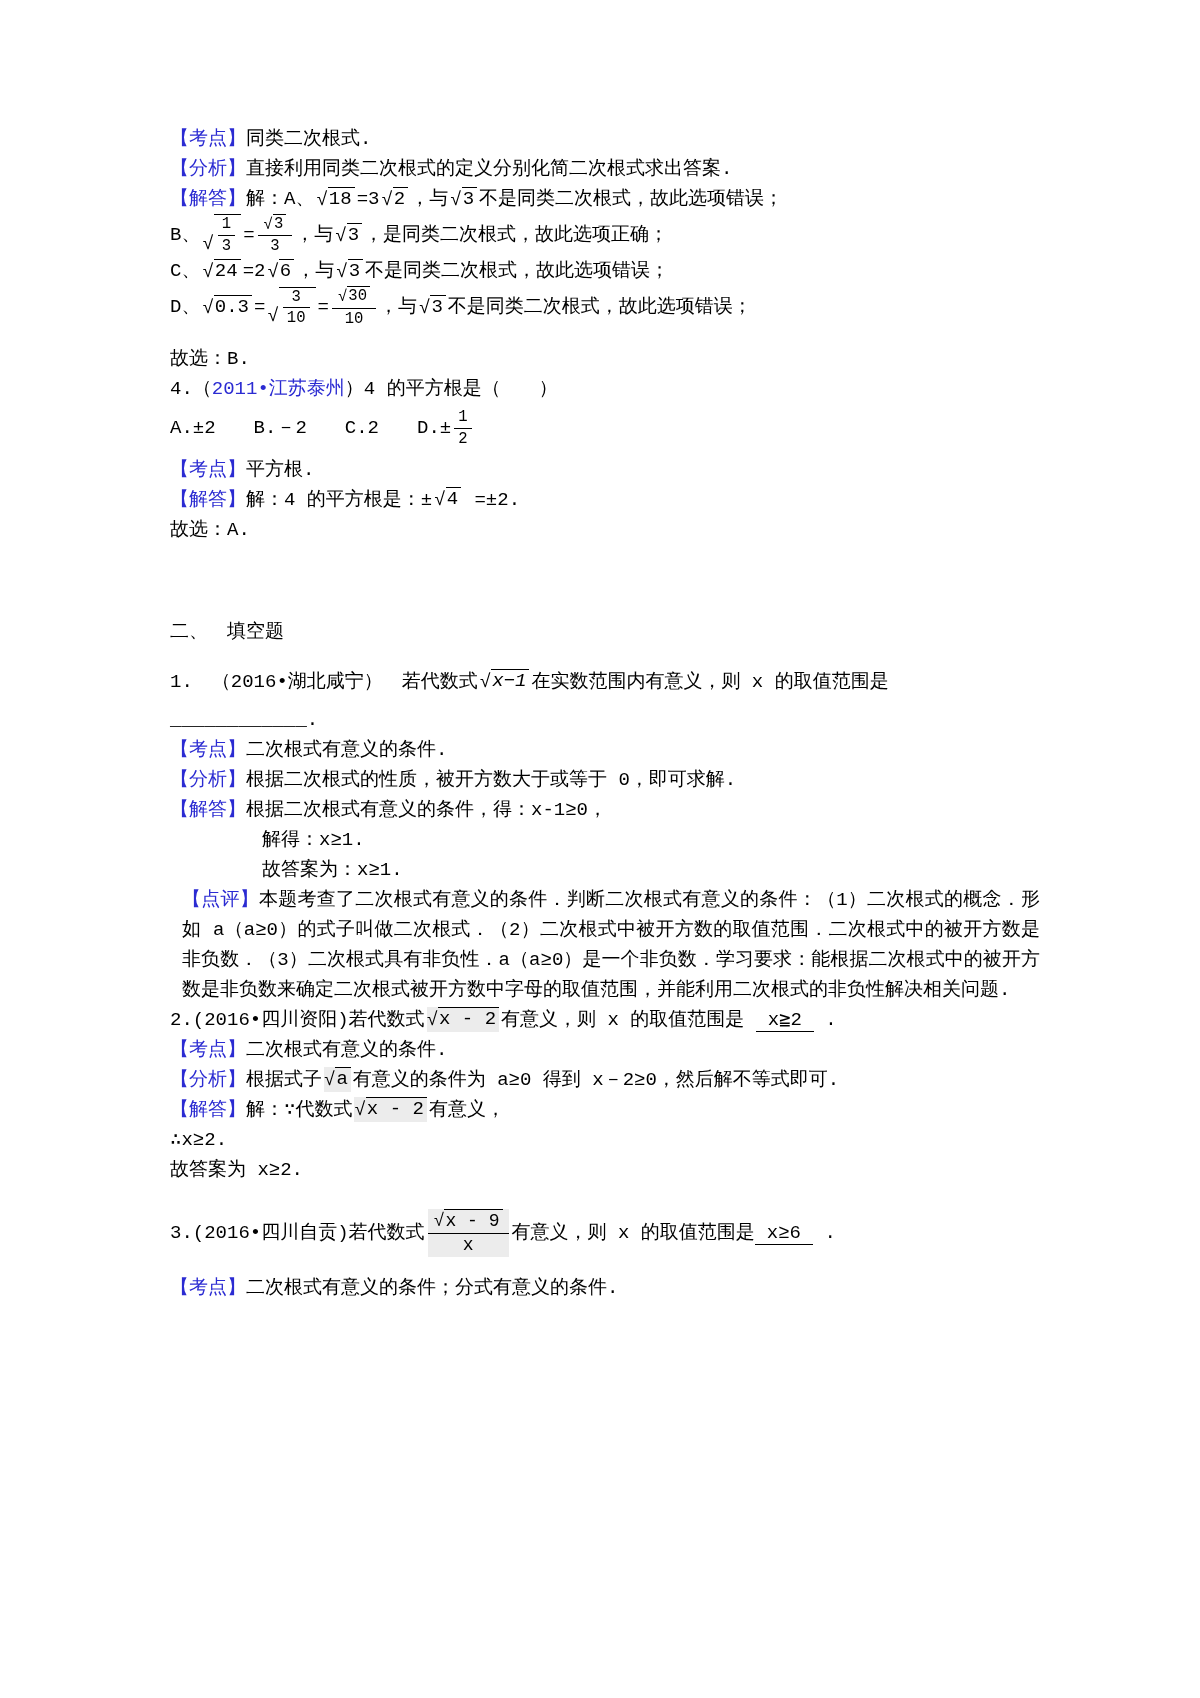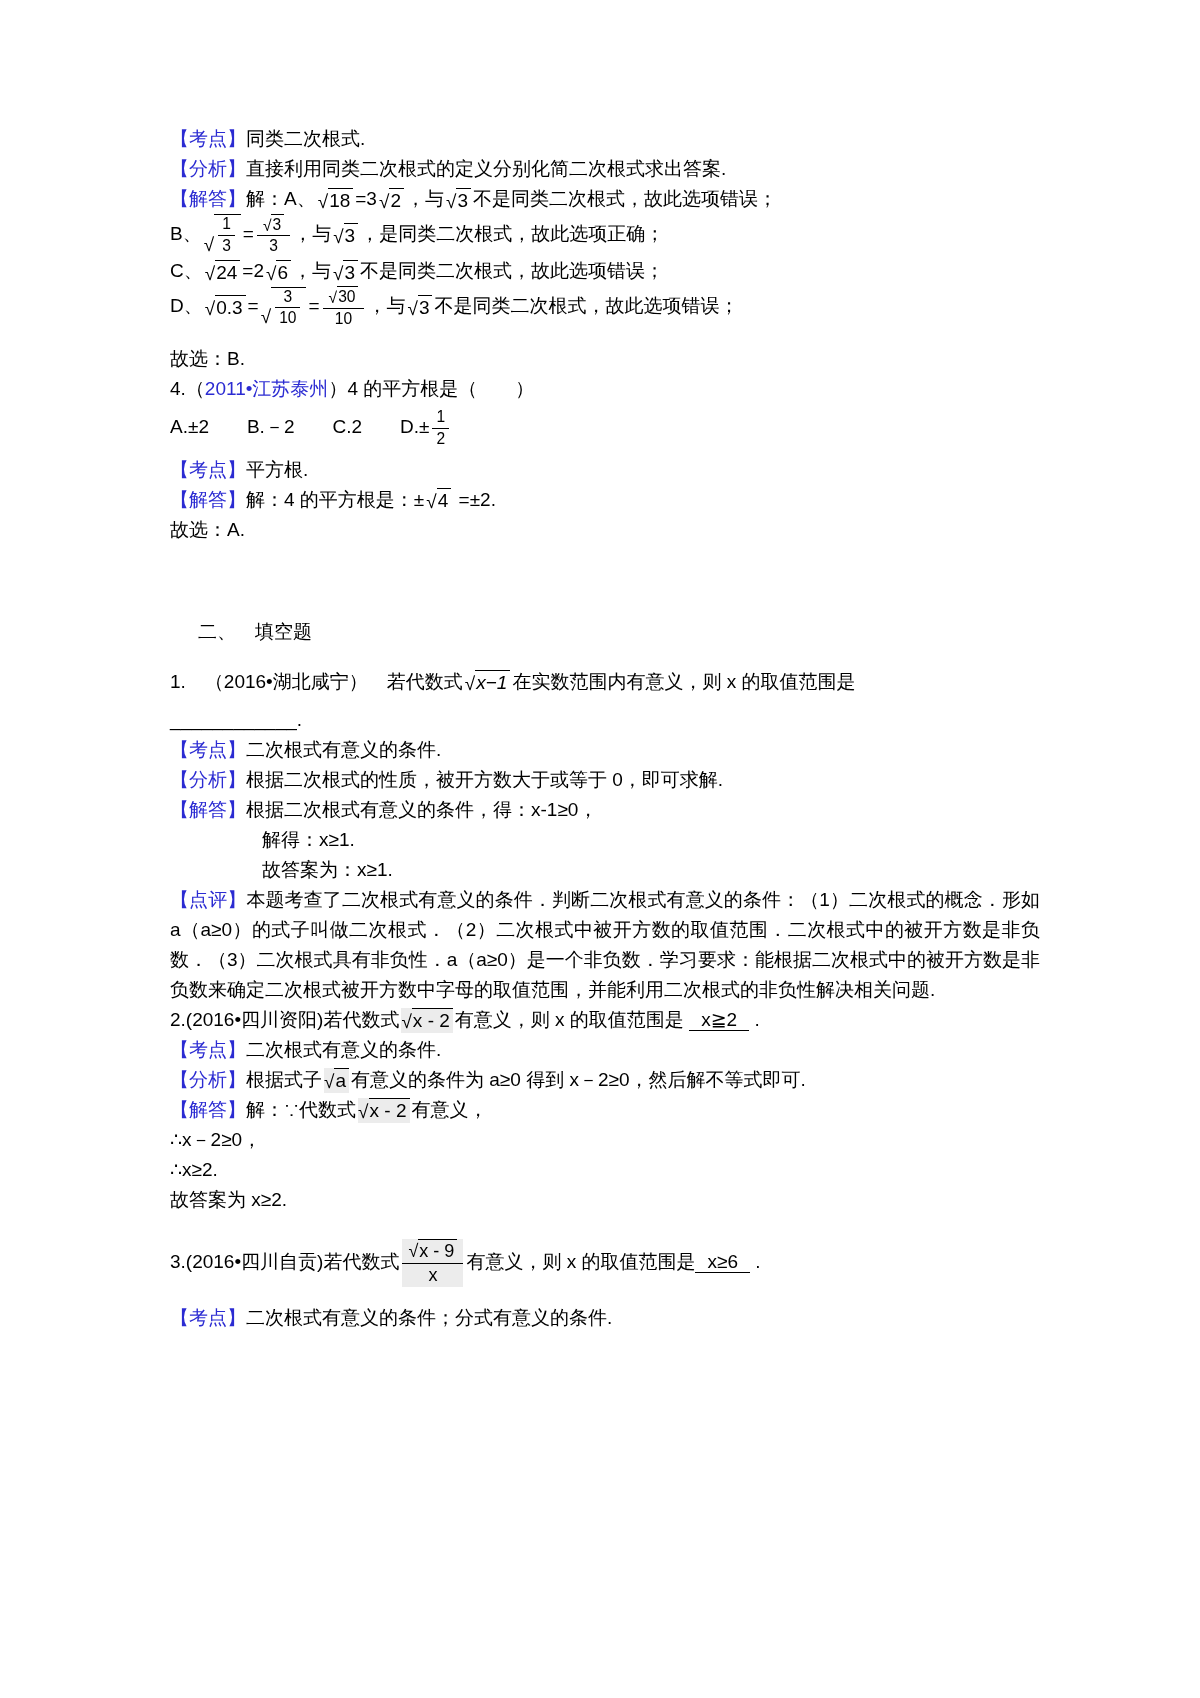--- a/index.html
+++ b/index.html
@@ -4,37 +4,37 @@
 <style>
   html,body{margin:0;padding:0;}
   body{background:#ffffff;}
   .page{
     position:relative;
     width:1200px;
     height:1698px;
     margin:0 auto;
     background:#ffffff;
     overflow:hidden;
-    font-family:Liberation Sans, sans-serif;
+    font-family:Liberation Mono, monospace;
     font-size:19px;
     line-height:30px;
     color:#000000;
   }
   .content{padding:124px 160px 0 170px;}
   .line{margin:0;min-height:30px;}
   .mt4{margin-top:4px;}
   .mt6{margin-top:6px;}
   .mt8{margin-top:8px;}
   .mt10{margin-top:16px;}
   .mt16{margin-top:16px;}
   .mt20{margin-top:20px;}
   .mt24{margin-top:24px;}
-  .mt72{margin-top:72px;margin-left:28px;}
+  .mt72{margin-top:72px;}
   .indent{padding-left:92px;}
-  .justify{text-align:justify;}
+  .justify{text-align:justify;margin-left:12px;}
   .blue{color:var(--blue,#2b2bd2);}
   .seg-text{white-space:pre-wrap;}
   
   .sqrt{
     display:inline-flex;
     align-items:flex-end;
     vertical-align:middle;
     margin:0 2px;
   }
   .sqrt>.radical-sign{line-height:1.15;}
@@ -221,21 +221,20 @@
           <span class="radicand">
             <span class="seg-text">a</span>
           </span>
         </span><span class="seg-text">有意义的条件为 a≥0 得到 x－2≥0，然后解不等式即可.</span></div>
       <div class="line"><span class="seg-text blue">【解答】</span><span class="seg-text">解：∵代数式</span><span class="sqrt shade">
           <span class="radical-sign">√</span>
           <span class="radicand">
             <span class="seg-text">x - 2</span>
           </span>
         </span><span class="seg-text">有意义，</span></div>
-      <div class="line"><span class="seg-text">∴x－2≥0，</span></div>
       <div class="line"><span class="seg-text">∴x≥2.</span></div>
       <div class="line"><span class="seg-text">故答案为 x≥2.</span></div>
       <div class="line mt24"><span class="seg-text">3.(2016•四川自贡)若代数式</span><span class="frac big shade">
           <span class="num">
             <span class="sqrt">
               <span class="radical-sign">√</span>
               <span class="radicand">
                 <span class="seg-text">x - 9</span>
               </span>
             </span>

